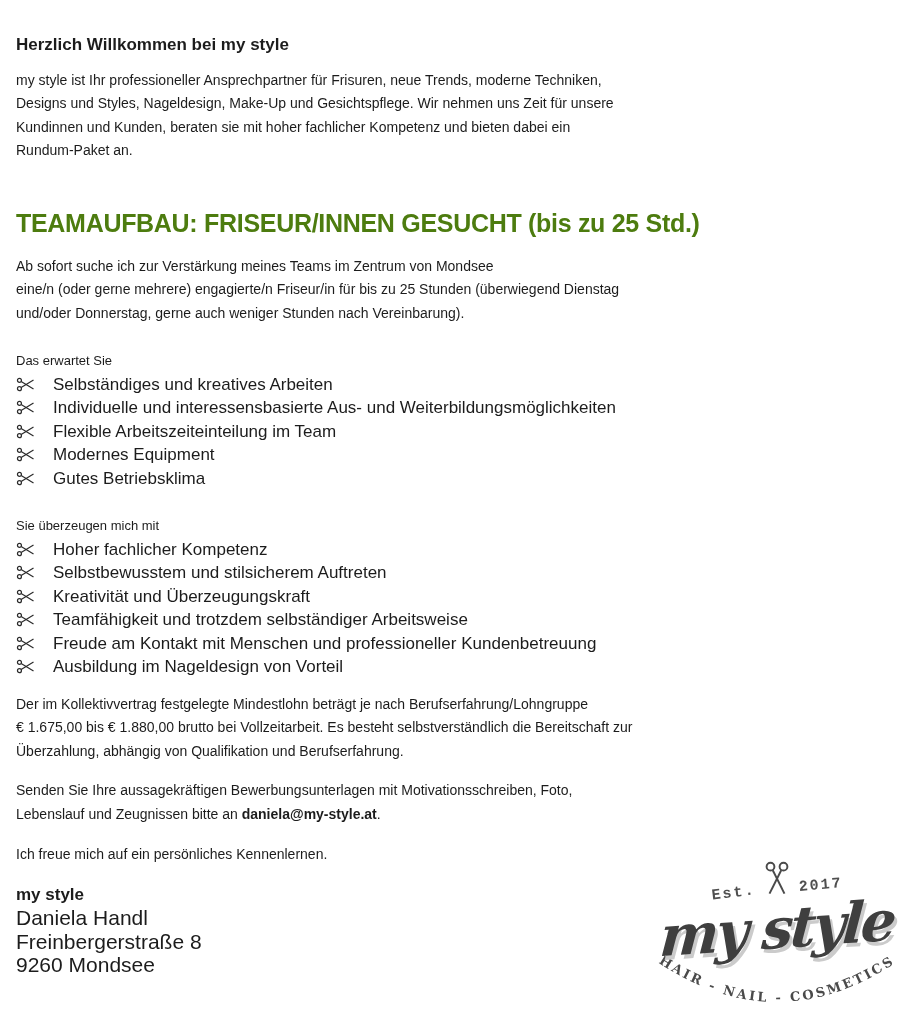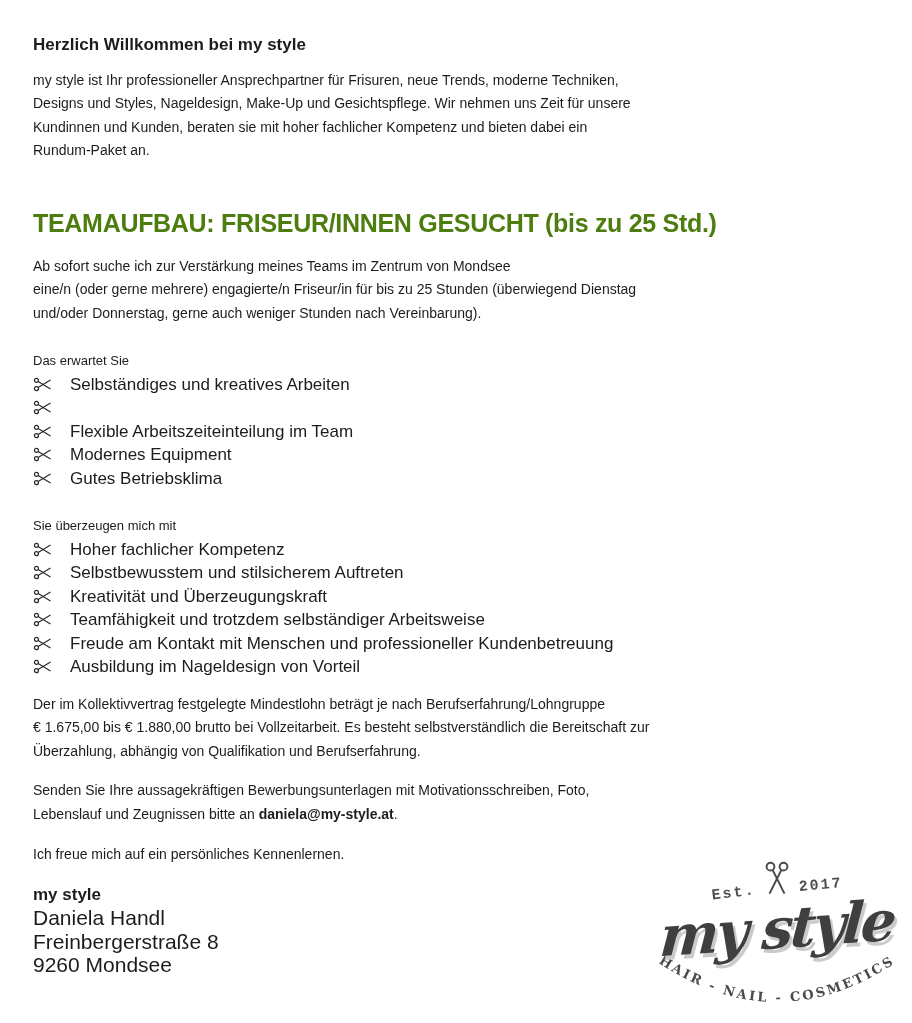--- a/index.html
+++ b/index.html
@@ -7,21 +7,21 @@
     position: relative;
     width: 912px;
     height: 1023px;
     background: #ffffff;
     overflow: hidden;
     font-family: "Liberation Sans", sans-serif;
     color: #1c1c1c;
   }
   .content {
     position: absolute;
-    left: 33px;
+    left: 16px;
     top: 33px;
     width: 812px;
   }
   .body-p {
     font-size: 14px;
     line-height: 23.5px;
     margin: 0;
     white-space: pre-line;
   }
   .welcome {
@@ -160,20 +160,21 @@
           <span class="bullet">
               <svg width="20" height="15" viewBox="0 0 20 16">
                 <g fill="none" stroke="#2a2a2a" stroke-width="1.3">
                   <circle cx="3" cy="3.6" r="2.1"></circle>
                   <circle cx="3" cy="12.4" r="2.1"></circle>
                   <path d="M4.8 4.8 L18 12.8"></path>
                   <path d="M4.8 11.2 L18 3.2"></path>
                 </g>
               </svg>
             </span>
+          <span class="li-text">Individuelle und interessensbasierte Aus- und Weiterbildungsmöglichkeiten</span>
         </li>
         <li>
           <span class="bullet">
               <svg width="20" height="15" viewBox="0 0 20 16">
                 <g fill="none" stroke="#2a2a2a" stroke-width="1.3">
                   <circle cx="3" cy="3.6" r="2.1"></circle>
                   <circle cx="3" cy="12.4" r="2.1"></circle>
                   <path d="M4.8 4.8 L18 12.8"></path>
                   <path d="M4.8 11.2 L18 3.2"></path>
                 </g>

